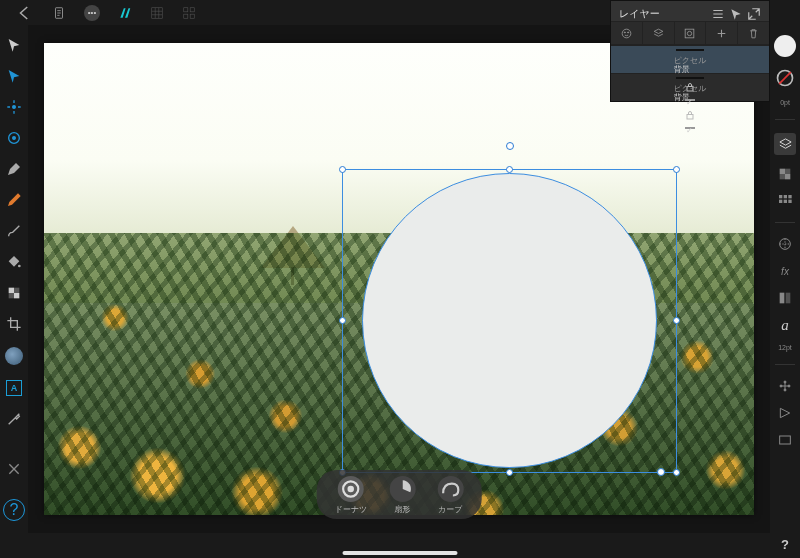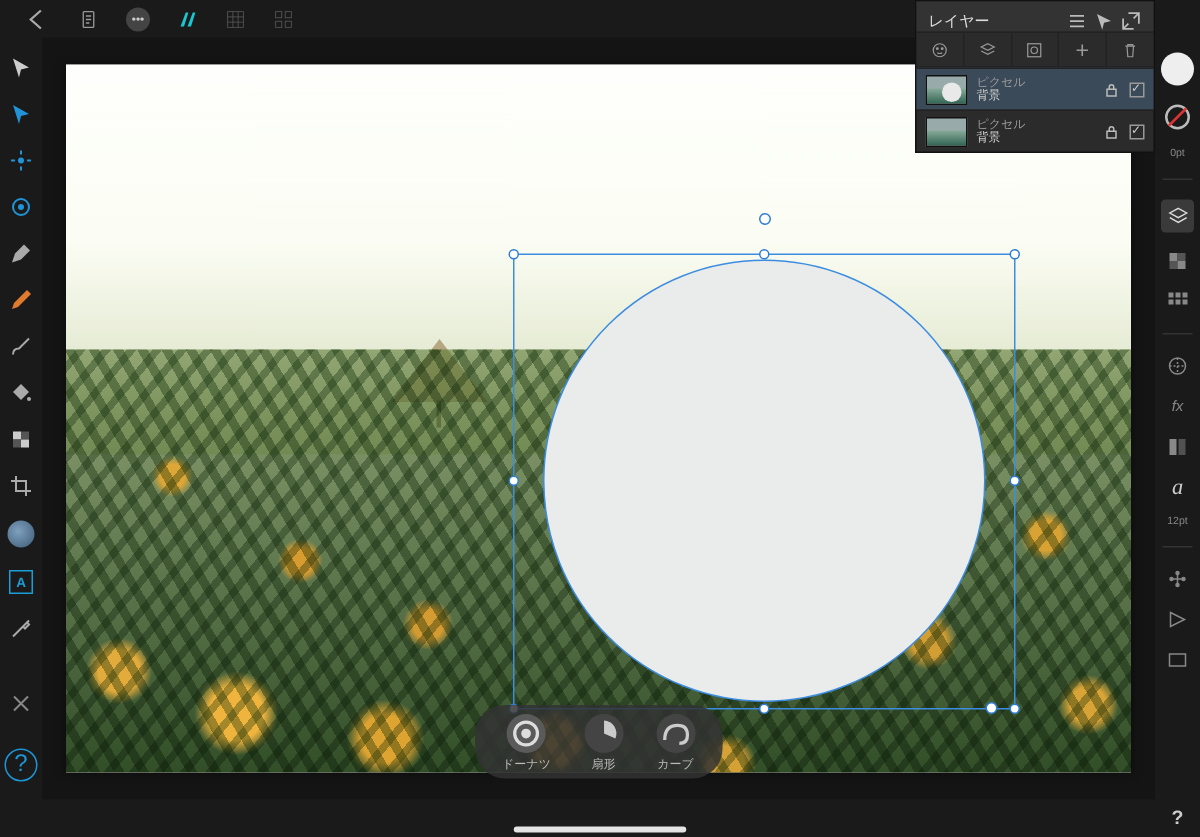--- a/index.html
+++ b/index.html
@@ -77,21 +77,21 @@
   .shapebar .lab { font-size:8px; color:#bbb; }
 
   
   .layers { position:absolute; right:30px; top:0; width:160px; background:#2b2b2b; border:1px solid #111; z-index:5;}
   .layers .hdr { display:flex; align-items:flex-end; height:20px; padding:0 8px; font-size:10px; color:#ddd; background:#333;}
   .layers .hdr .sp { flex:1;}
   .layers .hdr .hic { width:14px; height:14px; margin-left:4px; color:#bbb; display:flex; align-items:center; justify-content:center;}
   .layers .toolbar { display:flex; height:24px; background:#2b2b2b; border-top:1px solid #222; border-bottom:1px solid #222;}
   .layers .tb { flex:1; display:flex; align-items:center; justify-content:center; color:#888; border-right:1px solid #222;}
   .layers .tb:last-child { border-right:none;}
-  .layers .row { display:flex; align-items:center; height:28px; padding:3px 6px; gap:6px; border-top:1px solid #222;}
+  .layers .row { display:flex; align-items:center; height:28px; padding:3px 6px; gap:6px; border-top:1px solid #222;flex-direction:column;}
   .layers .row.sel { background:#3a4a58;}
   .layers .thumb { width:28px; height:20px; background:#9aa; border:1px solid #111; position:relative; overflow:hidden;}
   .layers .thumb .tell { position:absolute; left:10px; top:4px; width:13px; height:13px; border-radius:50%; background:#e8e9e8;}
   .layers .thumb .tfol { position:absolute; left:0; right:0; bottom:0; height:10px; background:linear-gradient(to bottom,#8a9,#365);}
   .layers .lyname { flex:1; font-size:8px; color:#ccc; display:flex; flex-direction:column; line-height:1.1;}
   .layers .lyname .sub { font-size:8px; color:#999;}
   .layers .lic { width:12px; height:12px; color:#999; display:flex; align-items:center; justify-content:center;}
   .layers .chk { width:10px; height:10px; border:1px solid #999; position:relative;}
   .layers .chk::after { content:"✓"; position:absolute; font-size:8px; left:0; top:-2px; color:#ccc;}
 

